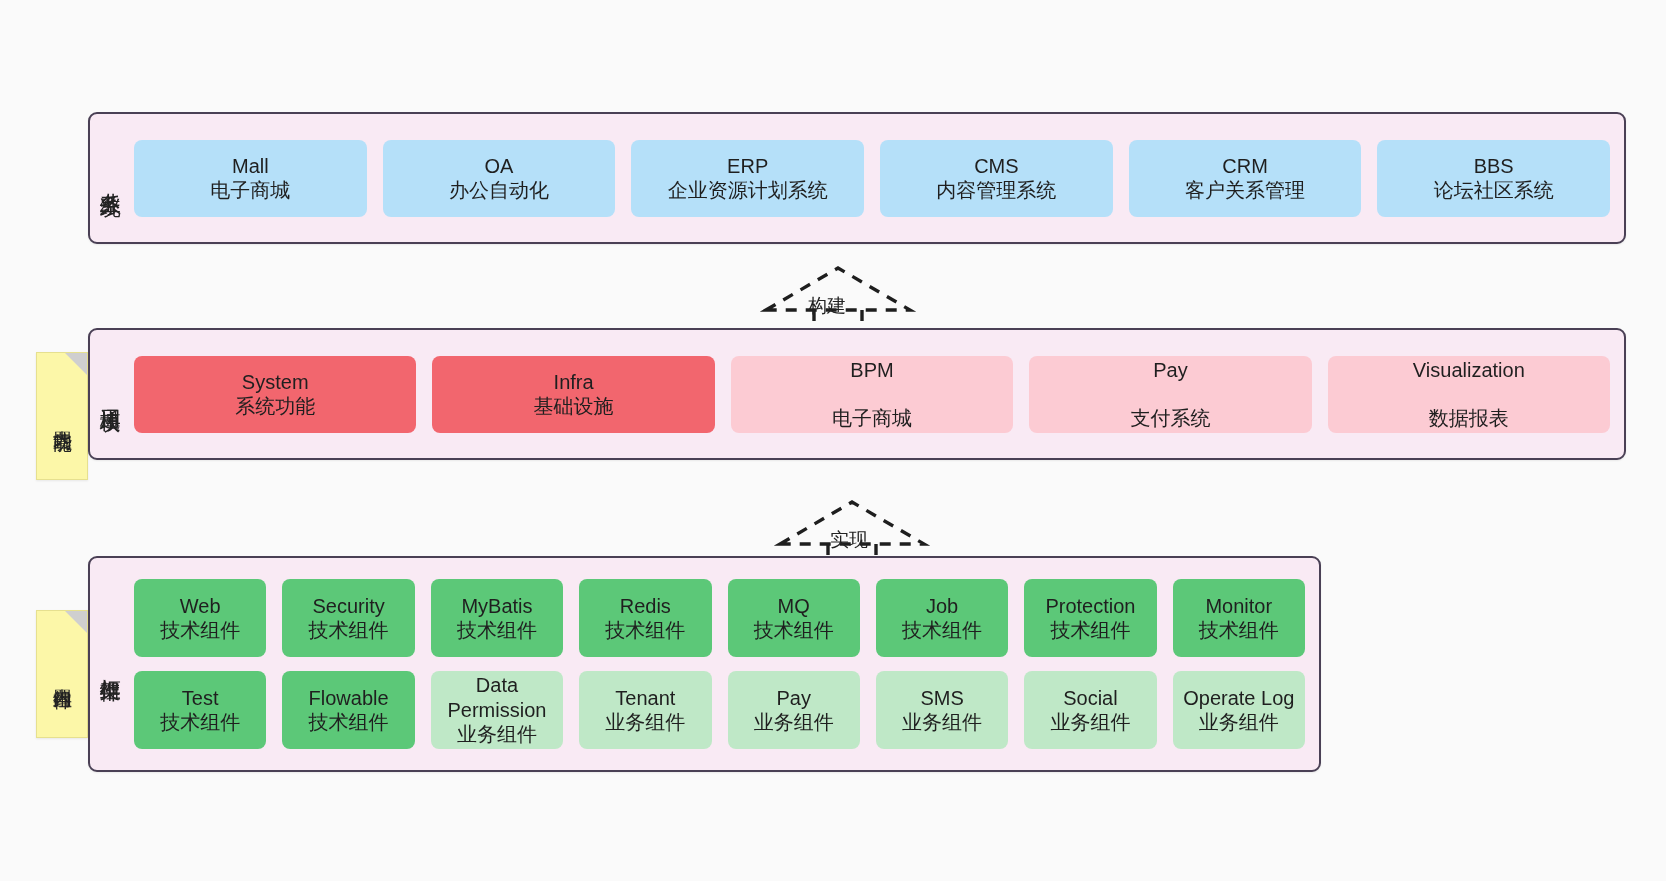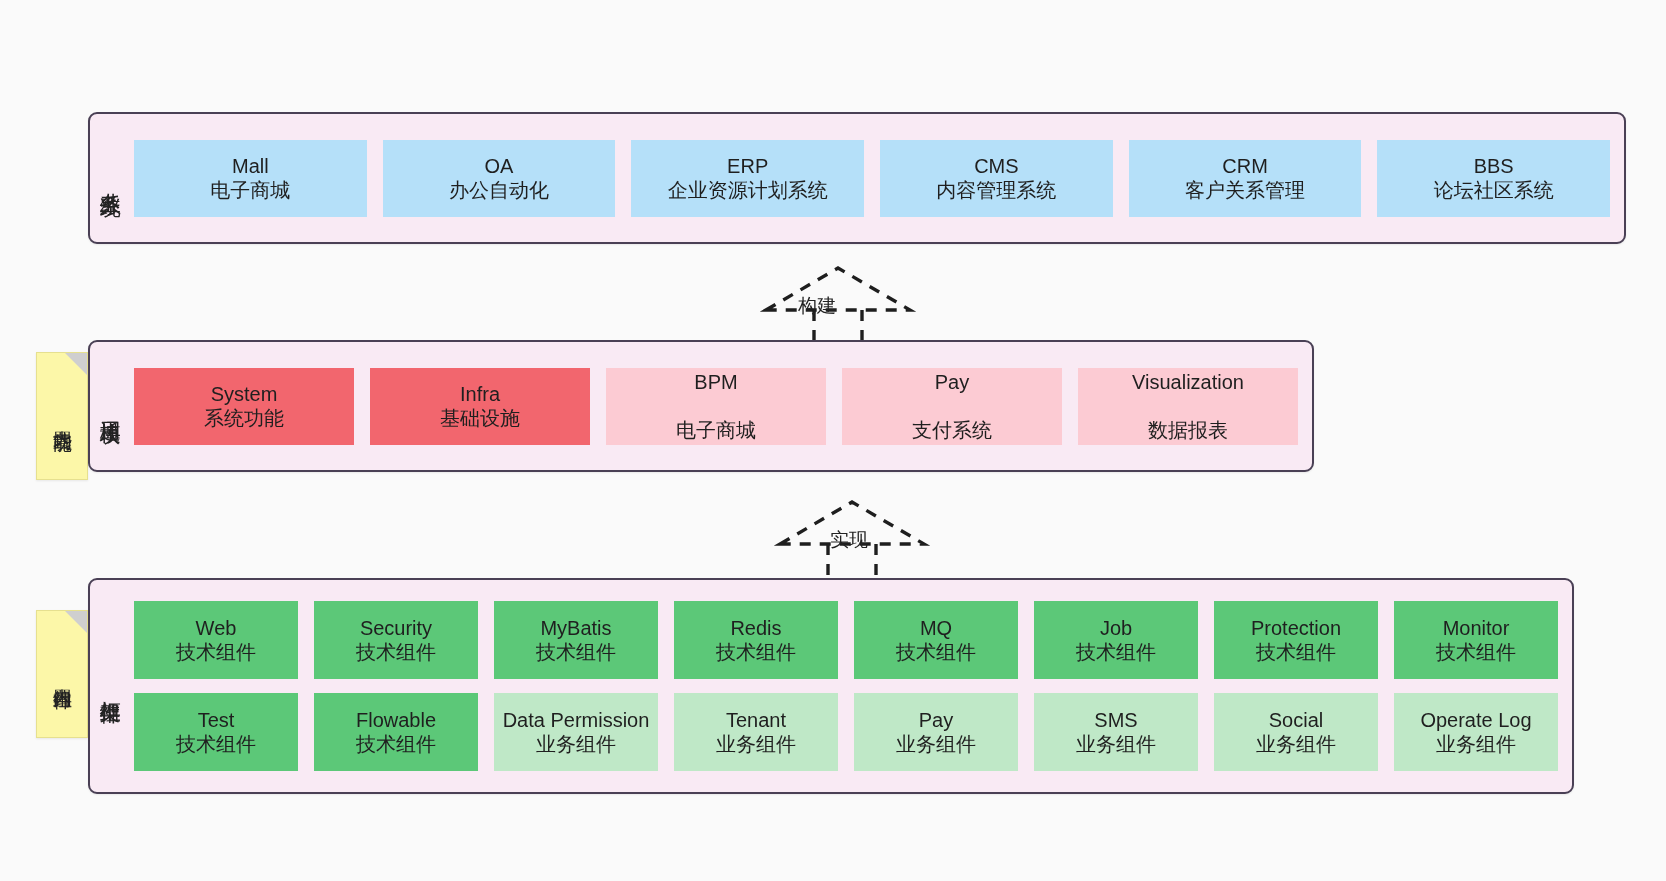--- a/index.html
+++ b/index.html
@@ -48,21 +48,21 @@
     padding:0 14px 0 4px;
     box-sizing:border-box;
   }
   .row{
     display:flex;
     gap:16px;
     justify-content:space-between;
   }
   .cell{
     flex:1 1 0;
-    border-radius:0;
+    border-radius:8px;
     display:flex;
     flex-direction:column;
     align-items:center;
     justify-content:center;
     text-align:center;
     font-size:20px;
     line-height:1.22;
     color:#1f1f1f;
     box-sizing:border-box;
     padding:6px 6px;
@@ -156,29 +156,29 @@
         </div>
       </div>
     </div>
   </div>
 
   <div class="connector" style="left:758px;top:262px;width:160px;height:92px;">
     <svg width="160" height="92" viewBox="0 0 160 92">
       <path d="M8 48 L80 6 L152 48 Z" fill="none" stroke="#1e1e1e" stroke-width="3.4" stroke-dasharray="11,9" stroke-linejoin="miter"></path>
       <path d="M56 48 L56 92 M104 48 L104 92 M56 90 L104 90" fill="none" stroke="#1e1e1e" stroke-width="3.4" stroke-dasharray="11,9"></path>
     </svg>
-    <span class="conn-label" style="left:40px;top:34px;">构建</span>
+    <span class="conn-label" style="left:50px;top:34px;">构建</span>
   </div>
 
   <div class="note" style="left:36px;top:352px;height:128px;">
     <span class="fold"></span>
     <span>内置功能</span>
   </div>
 
-  <div class="layer layer-mod" id="layer-common-modules" style="left:88px;top:340px;width:1226px;height:132px;">
+  <div class="layer layer-mod" id="layer-common-modules" style="left:88px;top:328px;width:1538px;height:132px;">
     <div class="layer-title">通用模块</div>
     <div class="layer-body">
       <div class="row">
         <div class="cell c-red">
           <span class="t1">System</span>
           <span class="t2">系统功能</span>
         </div>
         <div class="cell c-red">
           <span class="t1">Infra</span>
           <span class="t2">基础设施</span>
@@ -205,21 +205,21 @@
       <path d="M56 48 L56 92 M104 48 L104 92 M56 90 L104 90" fill="none" stroke="#1e1e1e" stroke-width="3.4" stroke-dasharray="11,9"></path>
     </svg>
     <span class="conn-label" style="left:58px;top:34px;">实现</span>
   </div>
 
   <div class="note" style="left:36px;top:610px;height:128px;">
     <span class="fold"></span>
     <span>内置组件</span>
   </div>
 
-  <div class="layer layer-fw" id="layer-framework-components" style="left:88px;top:578px;width:1486px;height:216px;">
+  <div class="layer layer-fw" id="layer-framework-components" style="left:88px;top:556px;width:1233px;height:216px;">
     <div class="layer-title">框架组件</div>
     <div class="layer-body">
 
       <div class="row">
         <div class="cell c-green-dark">
           <span class="t1">Web</span>
           <span class="t2">技术组件</span>
         </div>
         <div class="cell c-green-dark">
           <span class="t1">Security</span>

